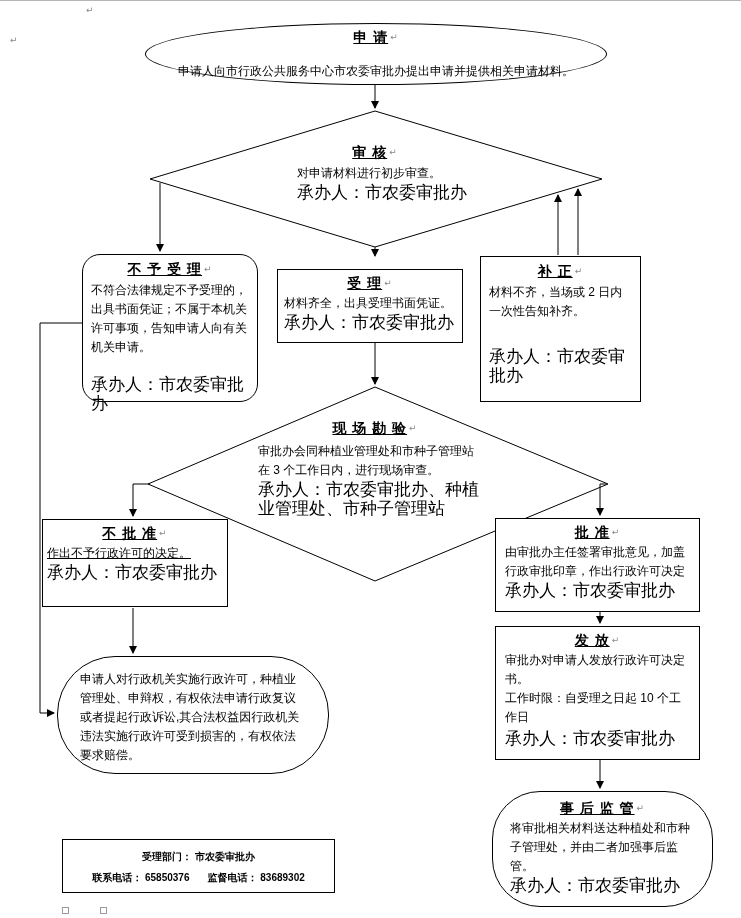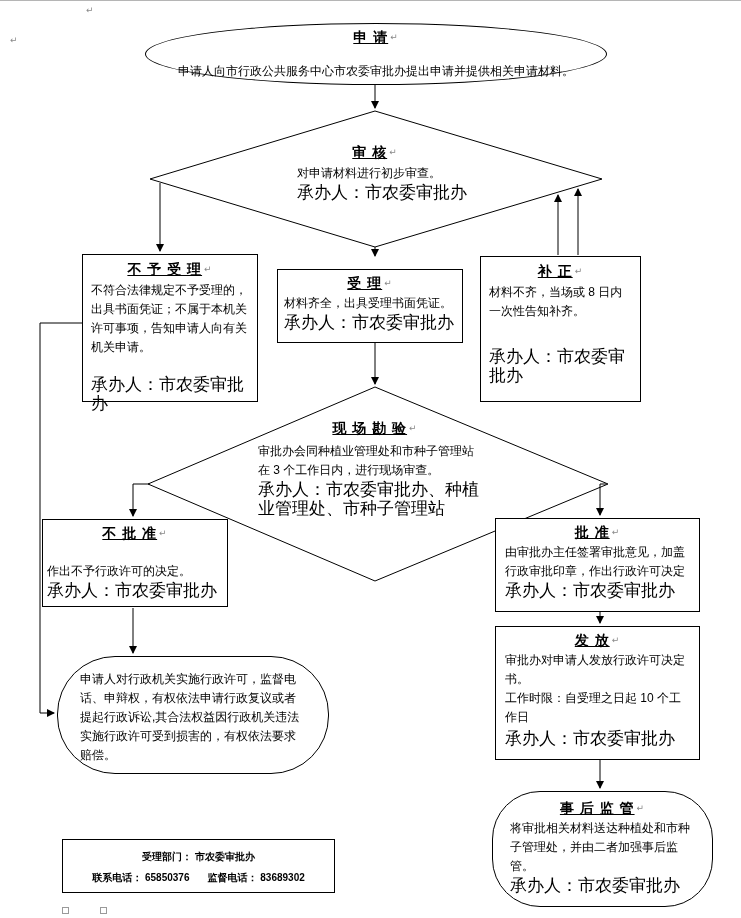--- a/index.html
+++ b/index.html
@@ -70,70 +70,70 @@
   </div>
 
   <div class="overlay title" style="left:300px; top:142px; width:150px;text-align:center;">
     <span class="t">审 核</span><span class="pmark">↵</span>
   </div>
   <div class="overlay body" style="left:297px; top:163px; width:180px;">
     <div>对申请材料进行初步审查。</div>
     <div class="handler">承办人：市农委审批办</div>
   </div>
 
-  <div class="node" style="left:82px; top:253px; width:176px; height:148px; padding:5px 8px;">
+  <div class="node" style="left:82px; top:253px; width:176px; height:148px; padding:5px 8px;border-radius:18px;">
     <div class="title">
       <span class="t">不 予 受 理</span><span class="pmark">↵</span>
     </div>
     <div class="body" style="margin-top:3px;">不符合法律规定不予受理的，出具书面凭证；不属于本机关许可事项，告知申请人向有关机关申请。</div>
     <div class="handler" style="margin-top:18px;">承办人：市农委审批办</div>
   </div>
 
   <div class="node" style="left:277px; top:268px; width:186px; height:74px; padding:4px 6px;">
     <div class="title">
       <span class="t">受 理</span><span class="pmark">↵</span>
     </div>
     <div class="body" style="margin-top:2px;">材料齐全，出具受理书面凭证。</div>
     <div class="handler">承办人：市农委审批办</div>
   </div>
 
   <div class="node" style="left:480px; top:255px; width:161px; height:146px; padding:5px 8px;">
     <div class="title">
       <span class="t">补 正</span><span class="pmark">↵</span>
     </div>
-    <div class="body" style="margin-top:3px;">材料不齐，当场或 8 日内一次性告知补齐。</div>
+    <div class="body" style="margin-top:3px;">材料不齐，当场或 2 日内一次性告知补齐。</div>
     <div class="handler" style="margin-top:26px;">承办人：市农委审批办</div>
   </div>
 
   <div class="overlay title" style="left:290px; top:418px; width:170px;">
     <span class="t">现 场 勘 验</span><span class="pmark">↵</span>
   </div>
   <div class="overlay body" style="left:258px; top:441px; width:226px;">
     <div>审批办会同种植业管理处和市种子管理站在 3 个工作日内，进行现场审查。</div>
     <div class="handler">承办人：市农委审批办、种植业管理处、市种子管理站</div>
   </div>
 
   <div class="node" style="left:42px; top:518px; width:186px; height:88px; padding:4px 4px;">
     <div class="title">
       <span class="t">不 批 准</span><span class="pmark">↵</span>
     </div>
-    <div class="body" style="margin-top:20px;">作出不予行政许可的决定。</div>
+    <div class="body" style="margin-top:2px;text-decoration:underline;">作出不予行政许可的决定。</div>
     <div class="handler">承办人：市农委审批办</div>
   </div>
 
   <div class="node" style="left:495px; top:517px; width:205px; height:94px; padding:4px 9px;">
     <div class="title">
       <span class="t">批 准</span><span class="pmark">↵</span>
     </div>
     <div class="body" style="margin-top:2px;">由审批办主任签署审批意见，加盖行政审批印章，作出行政许可决定</div>
     <div class="handler">承办人：市农委审批办</div>
   </div>
 
   <div class="node stadium" style="left:57px; top:655px; width:272px; height:118px; padding:13px 22px;">
-    <div class="body">申请人对行政机关实施行政许可，监督电话、申辩权，有权依法申请行政复议或者提起行政诉讼,其合法权益因行政机关违法实施行政许可受到损害的，有权依法要求赔偿。</div>
+    <div class="body">申请人对行政机关实施行政许可，种植业管理处、申辩权，有权依法申请行政复议或者提起行政诉讼,其合法权益因行政机关违法实施行政许可受到损害的，有权依法要求赔偿。</div>
   </div>
 
   <div class="node" style="left:495px; top:625px; width:205px; height:134px; padding:4px 9px;">
     <div class="title">
       <span class="t">发 放</span><span class="pmark">↵</span>
     </div>
     <div class="body" style="margin-top:2px;">审批办对申请人发放行政许可决定书。</div>
     <div class="body">工作时限：自受理之日起 10 个工作日</div>
     <div class="handler" style="margin-top:2px;">承办人：市农委审批办</div>
   </div>

